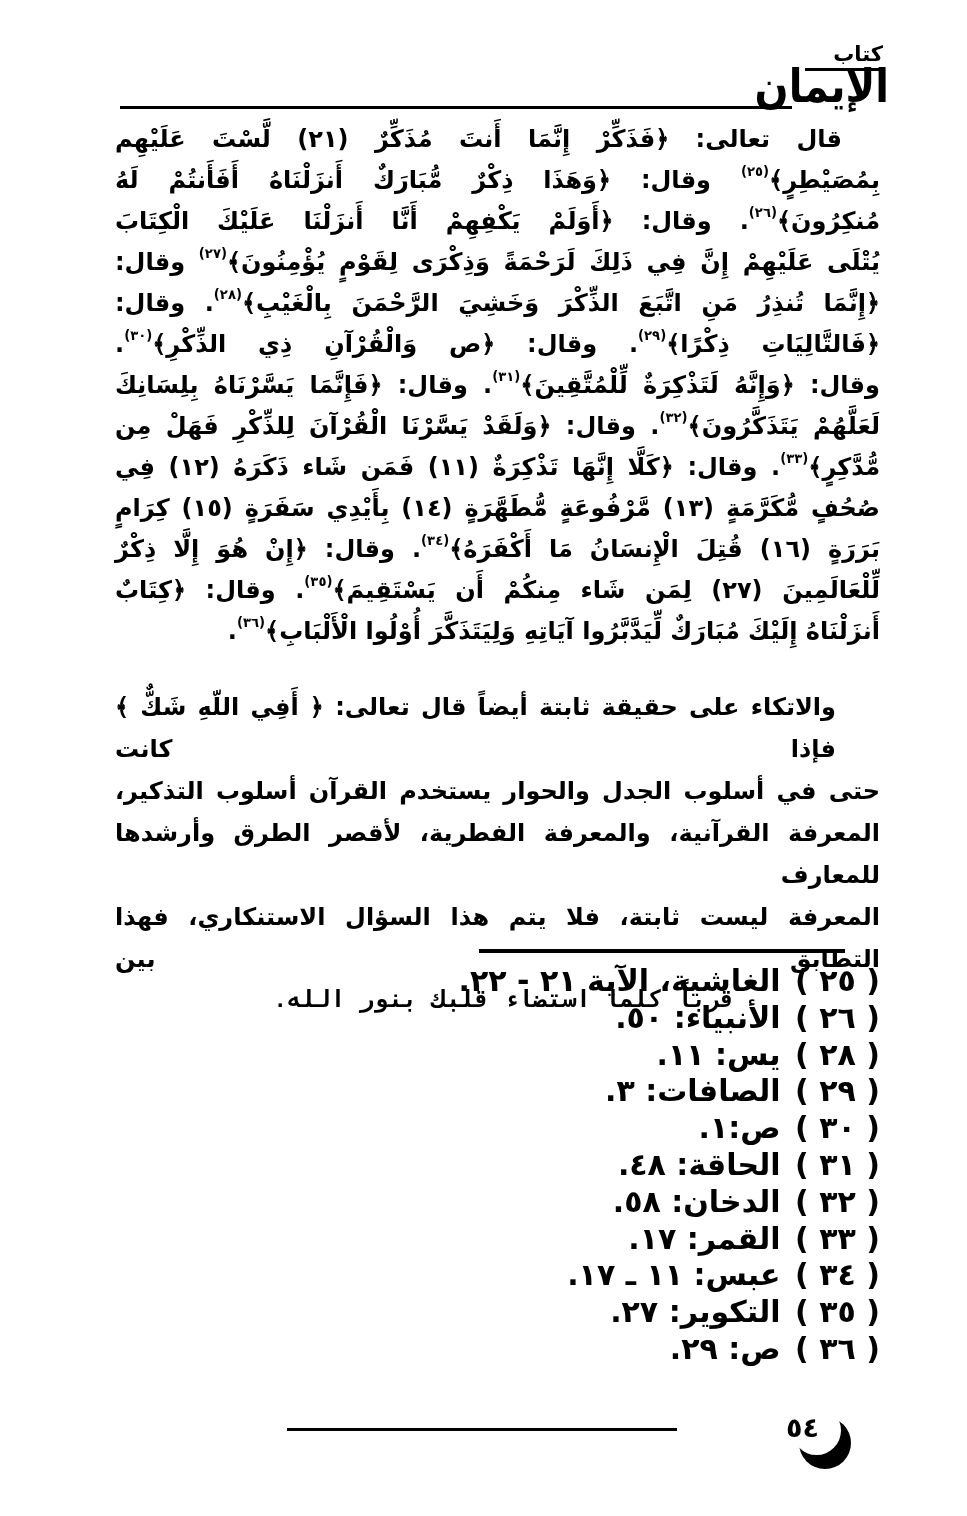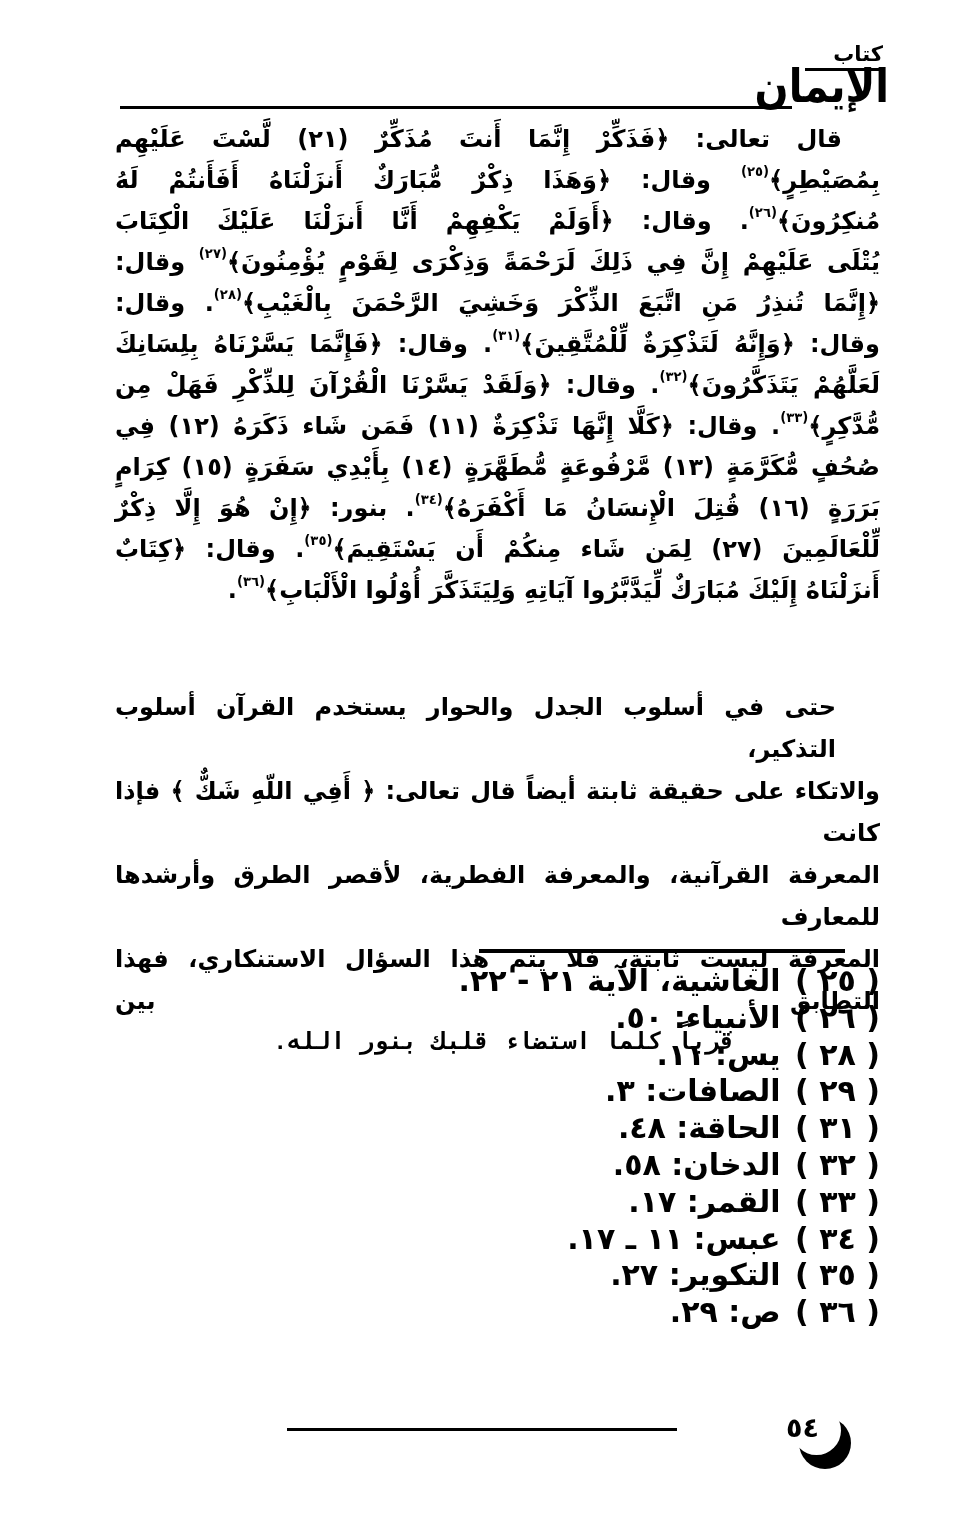--- a/index.html
+++ b/index.html
@@ -90,43 +90,45 @@
     <span class="logo-main">الإيمان</span>
   </div>
   <div class="header-rule"></div>
 
   <div class="quotes">
       <div class="qline"><span>قال تعالى: ﴿فَذَكِّرْ إِنَّمَا أَنتَ مُذَكِّرٌ (٢١) لَّسْتَ عَلَيْهِم</span></div>
       <div class="qline"><span>بِمُصَيْطِرٍ﴾</span><sup class="fnref">(٢٥)</sup><span> وقال: ﴿وَهَذَا ذِكْرٌ مُّبَارَكٌ أَنزَلْنَاهُ أَفَأَنتُمْ لَهُ</span></div>
       <div class="qline"><span>مُنكِرُونَ﴾</span><sup class="fnref">(٢٦)</sup><span>. وقال: ﴿أَوَلَمْ يَكْفِهِمْ أَنَّا أَنزَلْنَا عَلَيْكَ الْكِتَابَ</span></div>
       <div class="qline"><span>يُتْلَى عَلَيْهِمْ إِنَّ فِي ذَلِكَ لَرَحْمَةً وَذِكْرَى لِقَوْمٍ يُؤْمِنُونَ﴾</span><sup class="fnref">(٢٧)</sup><span> وقال:</span></div>
       <div class="qline"><span>﴿إِنَّمَا تُنذِرُ مَنِ اتَّبَعَ الذِّكْرَ وَخَشِيَ الرَّحْمَنَ بِالْغَيْبِ﴾</span><sup class="fnref">(٢٨)</sup><span>. وقال:</span></div>
+      <div class="qline"><span>﴿فَالتَّالِيَاتِ ذِكْرًا﴾</span><sup class="fnref">(٢٩)</sup><span>. وقال: ﴿ص وَالْقُرْآنِ ذِي الذِّكْرِ﴾</span><sup class="fnref">(٣٠)</sup><span>.</span></div>
       <div class="qline"><span>وقال: ﴿وَإِنَّهُ لَتَذْكِرَةٌ لِّلْمُتَّقِينَ﴾</span><sup class="fnref">(٣١)</sup><span>. وقال: ﴿فَإِنَّمَا يَسَّرْنَاهُ بِلِسَانِكَ</span></div>
       <div class="qline"><span>لَعَلَّهُمْ يَتَذَكَّرُونَ﴾</span><sup class="fnref">(٣٢)</sup><span>. وقال: ﴿وَلَقَدْ يَسَّرْنَا الْقُرْآنَ لِلذِّكْرِ فَهَلْ مِن</span></div>
       <div class="qline"><span>مُّدَّكِرٍ﴾</span><sup class="fnref">(٣٣)</sup><span>. وقال: ﴿كَلَّا إِنَّهَا تَذْكِرَةٌ (١١) فَمَن شَاء ذَكَرَهُ (١٢) فِي</span></div>
       <div class="qline"><span>صُحُفٍ مُّكَرَّمَةٍ (١٣) مَّرْفُوعَةٍ مُّطَهَّرَةٍ (١٤) بِأَيْدِي سَفَرَةٍ (١٥) كِرَامٍ</span></div>
-      <div class="qline"><span>بَرَرَةٍ (١٦) قُتِلَ الْإِنسَانُ مَا أَكْفَرَهُ﴾</span><sup class="fnref">(٣٤)</sup><span>. بنور: ﴿إِنْ هُوَ إِلَّا ذِكْرٌ</span></div>
+      <div class="qline"><span>بَرَرَةٍ (١٦) قُتِلَ الْإِنسَانُ مَا أَكْفَرَهُ﴾</span><sup class="fnref">(٣٤)</sup><span>. وقال: ﴿إِنْ هُوَ إِلَّا ذِكْرٌ</span></div>
       <div class="qline"><span>لِّلْعَالَمِينَ (٢٧) لِمَن شَاء مِنكُمْ أَن يَسْتَقِيمَ﴾</span><sup class="fnref">(٣٥)</sup><span>. وقال: ﴿كِتَابٌ</span></div>
       <div class="qline"><span>أَنزَلْنَاهُ إِلَيْكَ مُبَارَكٌ لِّيَدَّبَّرُوا آيَاتِهِ وَلِيَتَذَكَّرَ أُوْلُوا الْأَلْبَابِ﴾</span><sup class="fnref">(٣٦)</sup><span>.</span></div>
     </div>
 
   <div class="para">
+      <div class="pline">والاتكاء على حقيقة ثابتة أيضاً قال تعالى: ﴿ أَفِي اللّهِ شَكٌّ ﴾ فإذا كانت</div>
       <div class="pline">حتى في أسلوب الجدل والحوار يستخدم القرآن أسلوب التذكير،</div>
-      <div class="pline">والاتكاء على حقيقة ثابتة أيضاً قال تعالى: ﴿ أَفِي اللّهِ شَكٌّ ﴾ فإذا كانت</div>
       <div class="pline">المعرفة القرآنية، والمعرفة الفطرية، لأقصر الطرق وأرشدها للمعارف</div>
       <div class="pline">المعرفة ليست ثابتة، فلا يتم هذا السؤال الاستنكاري، فهذا التطابق بين</div>
       <div class="pline">قرباً كلما استضاء قلبك بنور الله.</div>
     </div>
 
   <div class="fn-sep"></div>
   <div class="footnotes">
       <div class="fnrow"><span class="fnlabel">( ٢٥ )</span><span> الغاشية، الآية ٢١ - ٢٢.</span></div>
       <div class="fnrow"><span class="fnlabel">( ٢٦ )</span><span> الأنبياء: ٥٠.</span></div>
       <div class="fnrow"><span class="fnlabel">( ٢٨ )</span><span> يس: ١١.</span></div>
       <div class="fnrow"><span class="fnlabel">( ٢٩ )</span><span> الصافات: ٣.</span></div>
+      <div class="fnrow"><span class="fnlabel">( ٣٠ )</span><span> ص:١.</span></div>
       <div class="fnrow"><span class="fnlabel">( ٣١ )</span><span> الحاقة: ٤٨.</span></div>
       <div class="fnrow"><span class="fnlabel">( ٣٢ )</span><span> الدخان: ٥٨.</span></div>
       <div class="fnrow"><span class="fnlabel">( ٣٣ )</span><span> القمر: ١٧.</span></div>
       <div class="fnrow"><span class="fnlabel">( ٣٤ )</span><span> عبس: ١١ ـ ١٧.</span></div>
       <div class="fnrow"><span class="fnlabel">( ٣٥ )</span><span> التكوير: ٢٧.</span></div>
       <div class="fnrow"><span class="fnlabel">( ٣٦ )</span><span> ص: ٢٩.</span></div>
     </div>
 
   <div class="footer-rule"></div>
   <div class="crescent"></div>

